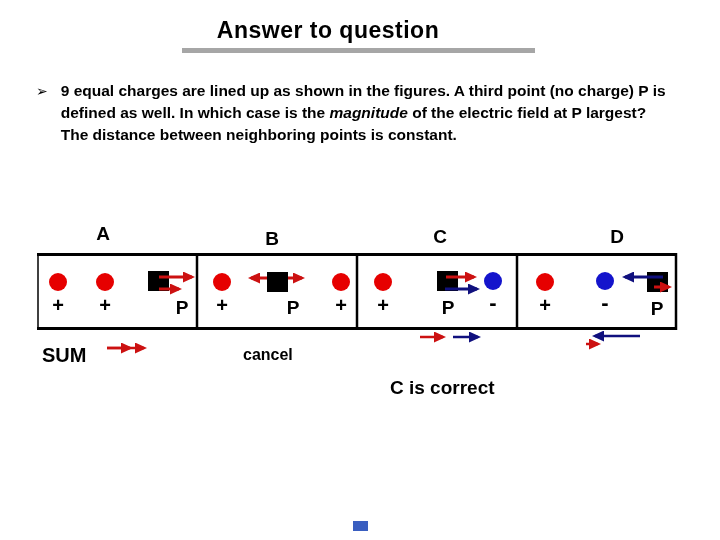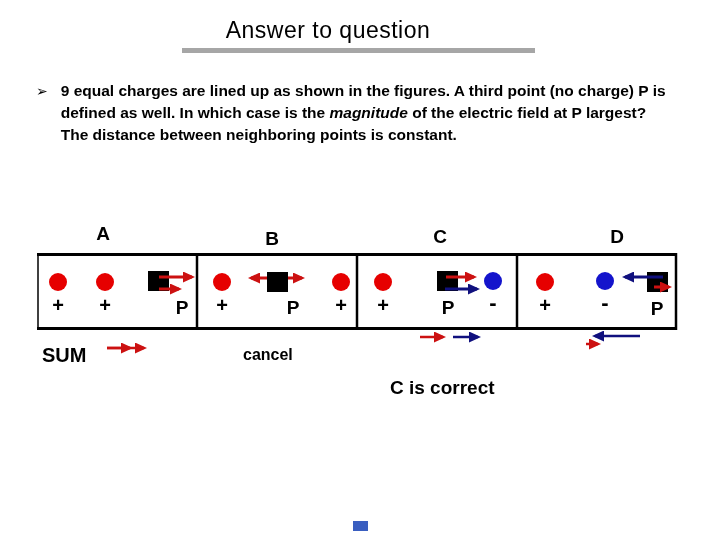--- a/index.html
+++ b/index.html
@@ -2,21 +2,21 @@
 <html><head>
 <meta charset="utf-8">
 <style>
   html,body { margin:0; padding:0; background:#ffffff; }
   .slide {
     position:relative; width:720px; height:540px; background:#ffffff;
     font-family:"Liberation Sans", sans-serif; overflow:hidden; color:#000;
   }
   .title {
     position:absolute; top:17px; left:0; width:656px; text-align:center;
-    font-size:23px; font-weight:400; letter-spacing:0.5px;
+    font-size:23px; font-weight:700; letter-spacing:0.5px;
   }
   .title-underline { position:absolute; left:182px; top:48px; width:353px; height:5px; }
   .question { position:absolute; left:36px; top:80px; width:632px; display:flex; }
   .bullet-glyph { font-size:14px; line-height:22px; margin-right:13px; flex:0 0 auto; }
   .qtext { font-size:15.5px; font-weight:700; line-height:22px; }
   .qtext i { font-weight:700;margin-top:8px; }
   .figure { position:absolute; left:30px; top:210px; }
   .st { font-family:"Liberation Sans", sans-serif; font-weight:700; fill:#000; }
   .footer-mark { position:absolute; left:353px; top:521px; width:15px; height:10px; }
 </style>

